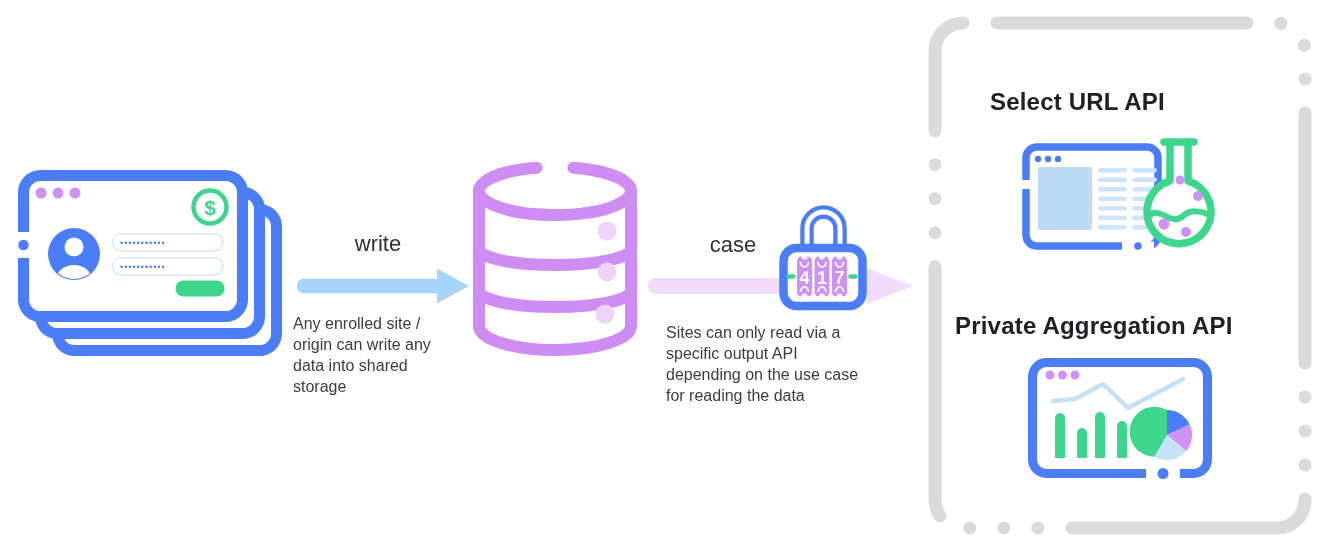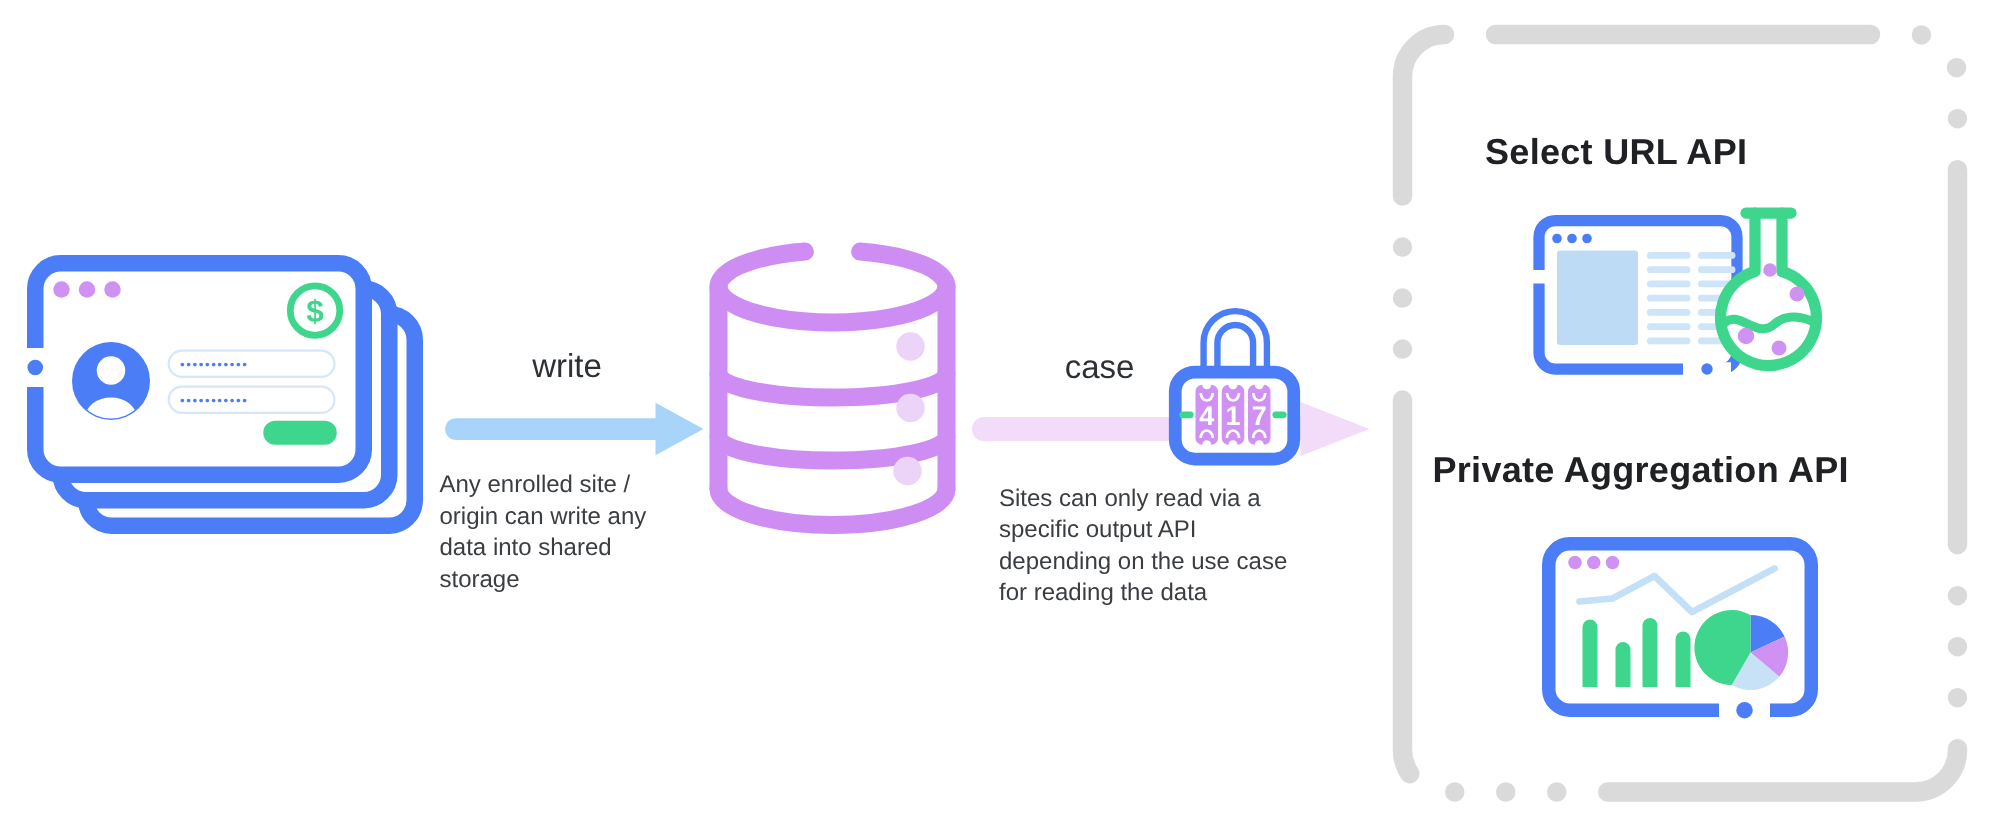--- a/index.html
+++ b/index.html
@@ -184,21 +184,21 @@
       <path d="M131,80 C141,69 153,91 165,80 C173,73 184,75 191.5,79" fill="none" stroke="#3dd68c" stroke-width="6" stroke-linecap="round"></path>
       <g fill="#d092f2">
         <circle cx="162" cy="44" r="4.5"></circle>
         <circle cx="180" cy="60" r="5"></circle>
         <circle cx="146" cy="88" r="5.5"></circle>
         <circle cx="168" cy="96" r="5"></circle>
       </g>
     </g>
   </svg>
 
-  <div class="abs title" style="left:955px; top:300px; width:335px;">Private Aggregation API</div>
+  <div class="abs title" style="left:955px; top:312px; width:335px;">Private Aggregation API</div>
   <svg class="abs" style="left:1024px; top:354px;" width="195" height="130">
     <rect x="8.5" y="8.5" width="175" height="111" rx="14" fill="#ffffff" stroke="#4a7df6" stroke-width="9"></rect>
     <g fill="#d092f2">
       <circle cx="26" cy="21" r="4.5"></circle>
         <circle cx="38.5" cy="21" r="4.5"></circle>
         <circle cx="51" cy="21" r="4.5"></circle>
     </g>
     <polyline points="29,47 51,45 79,30 104,54 159,25" fill="none" stroke="#c3e0f6" stroke-width="4.5" stroke-linejoin="round" stroke-linecap="round"></polyline>
     <g fill="#3dd68c">
       <path d="M31,104 v-40 a5,5 0 0 1 10,0 v40 z"></path>

